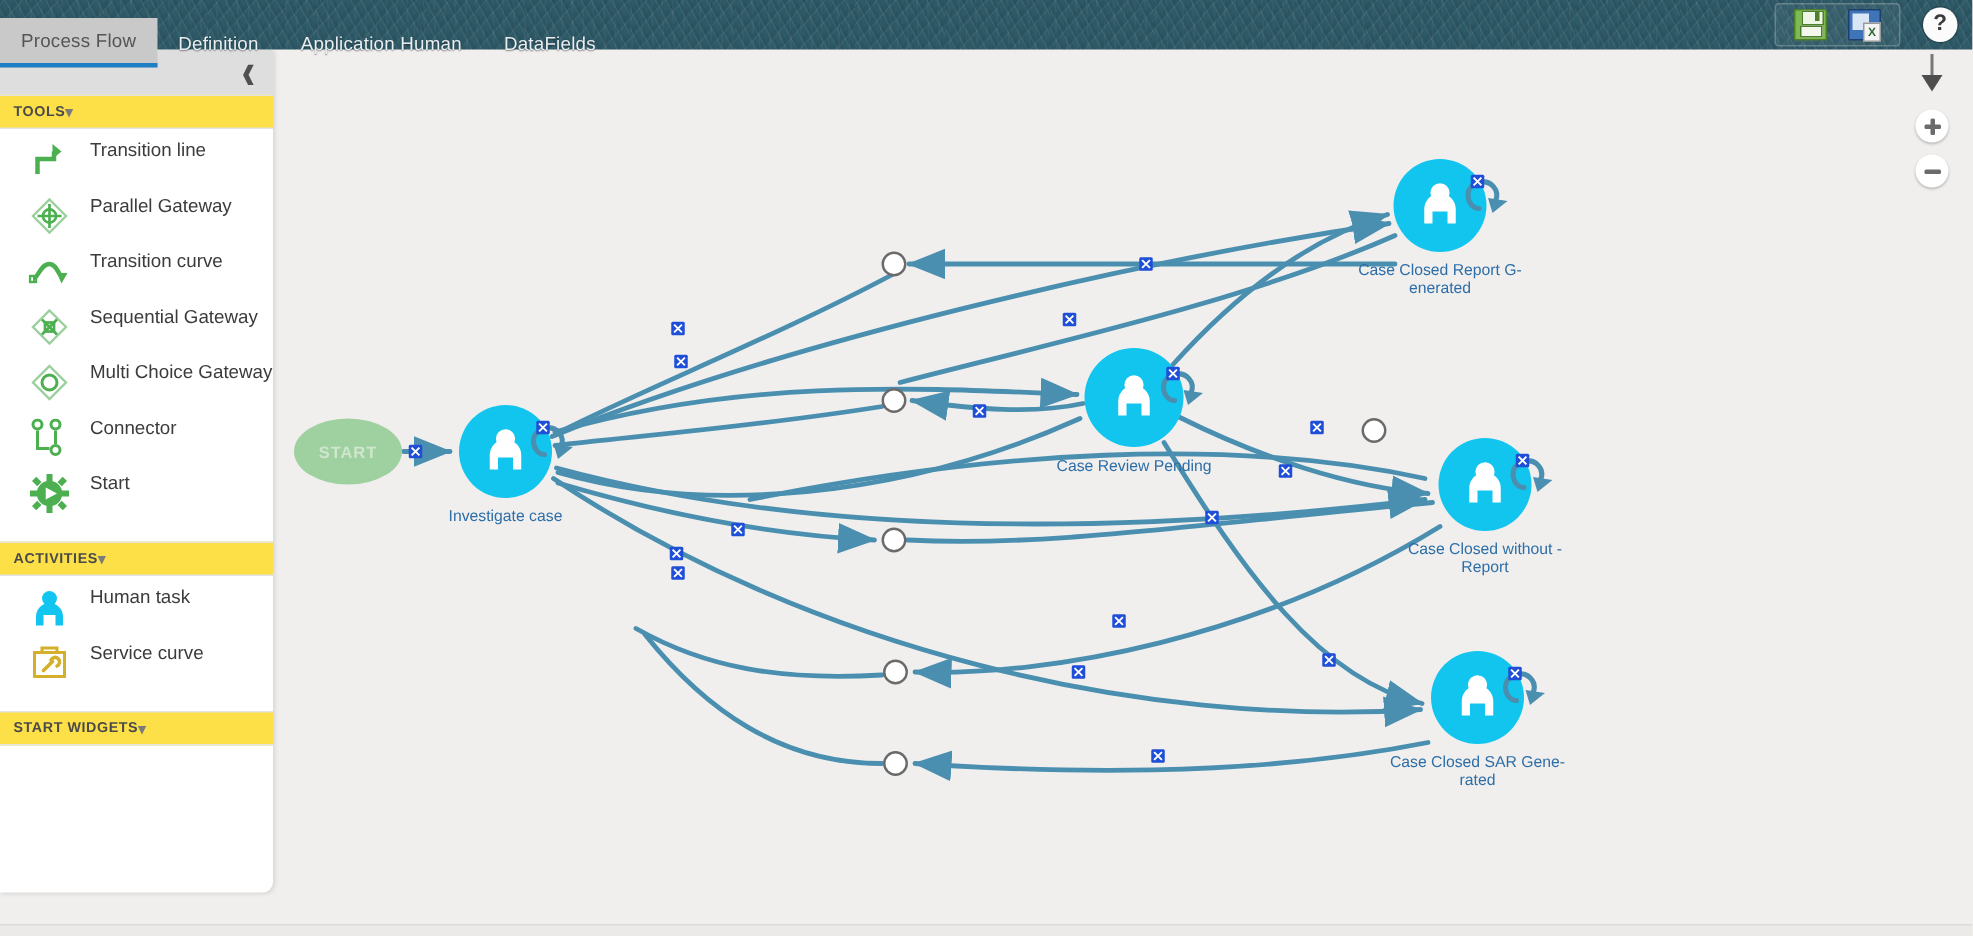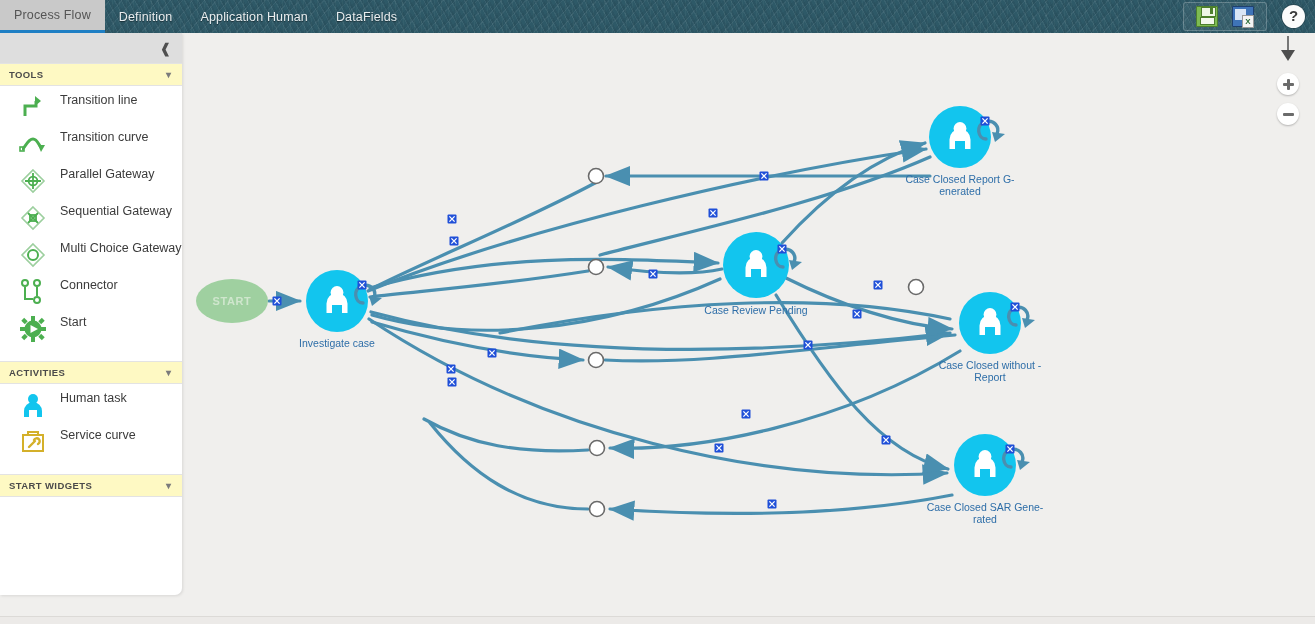--- a/index.html
+++ b/index.html
@@ -14,21 +14,21 @@
   #tabbar {
     position: absolute; left: 0; top: 0; width: 1315px; height: 33px;
     background-color: #2e5967;
     background-image:
       repeating-linear-gradient(62deg, rgba(255,255,255,.055) 0 1px, rgba(0,0,0,.05) 1px 3px, transparent 3px 6px),
       repeating-linear-gradient(-48deg, rgba(255,255,255,.05) 0 1px, rgba(0,0,0,.045) 1px 4px, transparent 4px 9px),
       repeating-linear-gradient(88deg, rgba(255,255,255,.035) 0 1px, transparent 1px 7px);
     background-size: 70px 33px, 95px 33px, 46px 33px;
     z-index: 30;
   }
-  #tabbar-strip { position:absolute; left:0; top:0; height:22px; display:flex; align-items:stretch;justify-content:center; }
+  #tabbar-strip { position:absolute; left:0; top:12px; height:22px; display:flex; align-items:stretch;justify-content:center; }
   .tab {
     display:flex; align-items:center; justify-content:center;
     padding: 0 14px; height: 33px;
     color:#e9eef0; font-size:12.5px; letter-spacing:.15px; white-space:nowrap;
     text-shadow: 0 1px 1px rgba(0,0,0,.45);
   }
   .tab.active {
     background:#c9c9c9; color:#4c4c4c; text-shadow:none;
     border-bottom:3px solid #1f7fc4; font-weight:400;
   }
@@ -79,22 +79,22 @@
     position:absolute; left:0; top:33px; width:182px; height:562px;
     background:#fff; border-bottom-right-radius:7px;
     box-shadow:1px 1px 3px rgba(0,0,0,.10);
     z-index:20; overflow:hidden;
   }
   #palette-head {
     height:30px; background:#dedede; display:flex; align-items:center; justify-content:flex-end; padding-right:11px;
   }
   .chev-left { color:#4f4f4f; font-size:13px; font-weight:bold; cursor:pointer; line-height:1; }
   .sec-head {
-    height:23px; background:#fef9c3; border-top:1px solid #e3e3e3; border-bottom:1px solid #e3e3e3;
-    display:flex; align-items:center; justify-content:space-between; padding:0 11px 0 9px;
+    height:23px; background:#fde047; border-top:1px solid #e3e3e3; border-bottom:1px solid #e3e3e3;
+    display:flex; align-items:center; padding:0 11px 0 9px;
   }
   .sec-title { font-size:9.5px; font-weight:bold; color:#4a4a4a; letter-spacing:.4px; }
   .chev-down { font-size:10px; color:#7b7b7b; font-weight:bold; }
   .pal-list { padding:7px 0 9px 0; }
   .pal-item {
     display:flex; align-items:flex-start; height:37px; padding-left:14px; cursor:pointer;
   }
   .pal-ico { width:38px; min-width:38px; height:28px; display:flex; align-items:center; justify-content:center; }
   .pal-label { font-size:12.5px; color:#3b3b3b; margin-left:8px; }
 
@@ -323,38 +323,38 @@
           <svg width="26" height="24" viewBox="0 0 26 24">
               <path d="M5,21 L5,11 L16,11 L16,6" fill="none" stroke="#4caf50" stroke-width="3"></path>
               <path d="M11,7 L21,7 L16,1 Z" fill="#4caf50" transform="rotate(90 16 6)"></path>
             </svg>
         </span>
         <span class="pal-label">Transition line</span>
       </div>
 
       <div class="pal-item">
         <span class="pal-ico">
+          <svg width="26" height="26" viewBox="0 0 26 26">
+              <path d="M13,2 L24,13 L13,24 L2,13 Z" fill="none" stroke="#9ccf9e" stroke-width="1.6"></path>
+              <circle cx="13" cy="13" r="4.4" fill="none" stroke="#4caf50" stroke-width="1.8"></circle>
+              <path d="M13,5 L13,21 M5,13 L21,13" stroke="#4caf50" stroke-width="1.8"></path>
+            </svg>
+        </span>
+        <span class="pal-label">Parallel Gateway</span>
+      </div>
+
+      <div class="pal-item">
+        <span class="pal-ico">
           <svg width="28" height="24" viewBox="0 0 28 24">
               <path d="M3,17 C6,17 8,7 14,7 C19,7 20,15 23,16" fill="none" stroke="#4caf50" stroke-width="3"></path>
               <path d="M19,13 L26,13 L22,20 Z" fill="#4caf50"></path>
               <rect x="1" y="15" width="4" height="4" fill="none" stroke="#4caf50" stroke-width="1.6"></rect>
             </svg>
         </span>
         <span class="pal-label">Transition curve</span>
-      </div>
-
-      <div class="pal-item">
-        <span class="pal-ico">
-          <svg width="26" height="26" viewBox="0 0 26 26">
-              <path d="M13,2 L24,13 L13,24 L2,13 Z" fill="none" stroke="#9ccf9e" stroke-width="1.6"></path>
-              <circle cx="13" cy="13" r="4.4" fill="none" stroke="#4caf50" stroke-width="1.8"></circle>
-              <path d="M13,5 L13,21 M5,13 L21,13" stroke="#4caf50" stroke-width="1.8"></path>
-            </svg>
-        </span>
-        <span class="pal-label">Parallel Gateway</span>
       </div>
 
       <div class="pal-item">
         <span class="pal-ico">
           <svg width="26" height="26" viewBox="0 0 26 26">
               <path d="M13,2 L24,13 L13,24 L2,13 Z" fill="none" stroke="#9ccf9e" stroke-width="1.6"></path>
               <path d="M8,8 L18,18 M18,8 L8,18" stroke="#4caf50" stroke-width="1.8"></path>
               <rect x="10" y="10" width="6" height="6" fill="none" stroke="#4caf50" stroke-width="1.8"></rect>
             </svg>
         </span>

